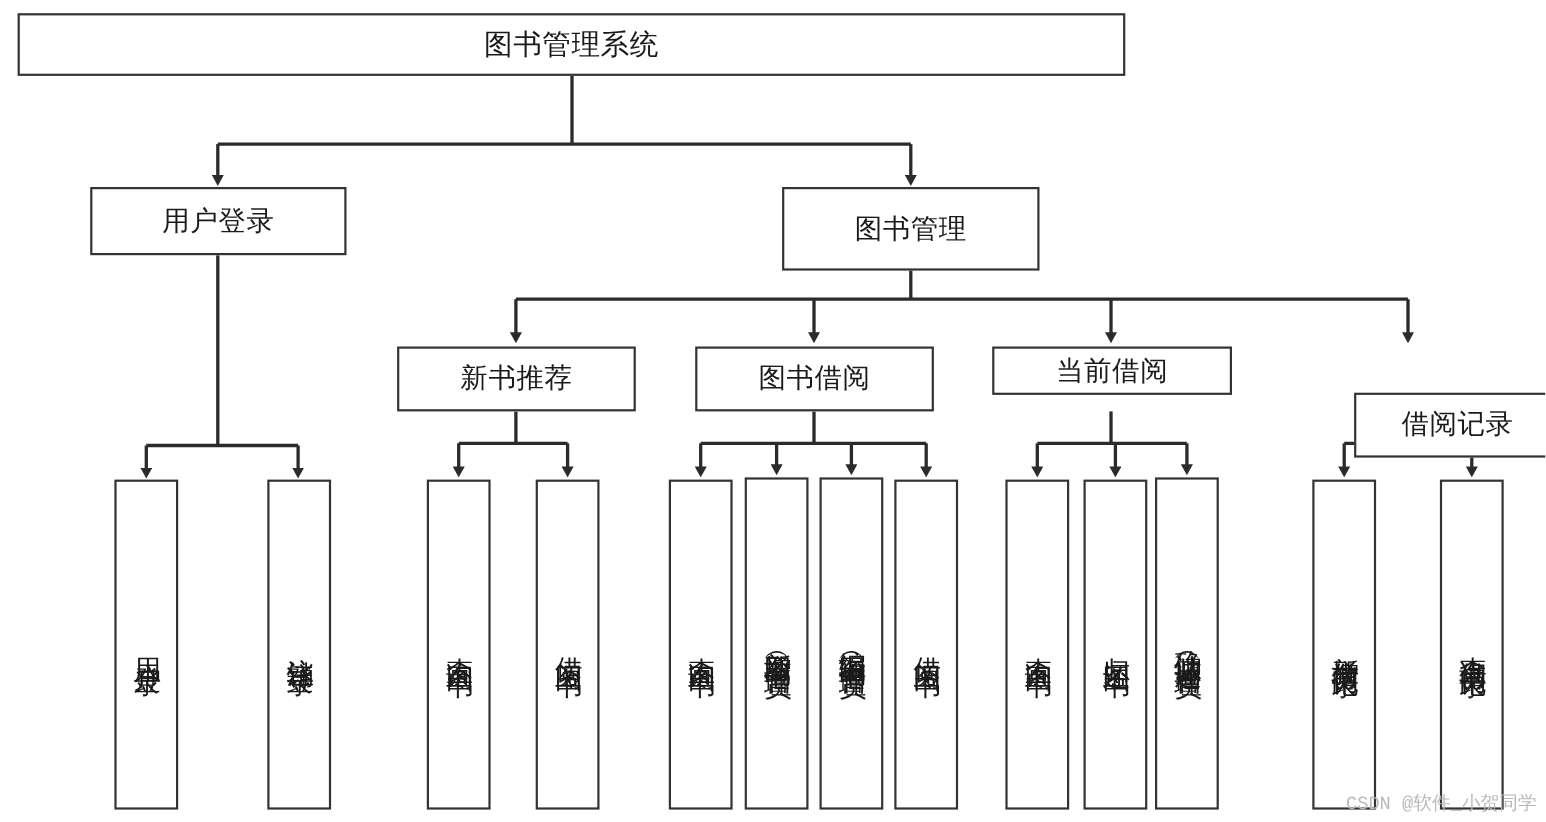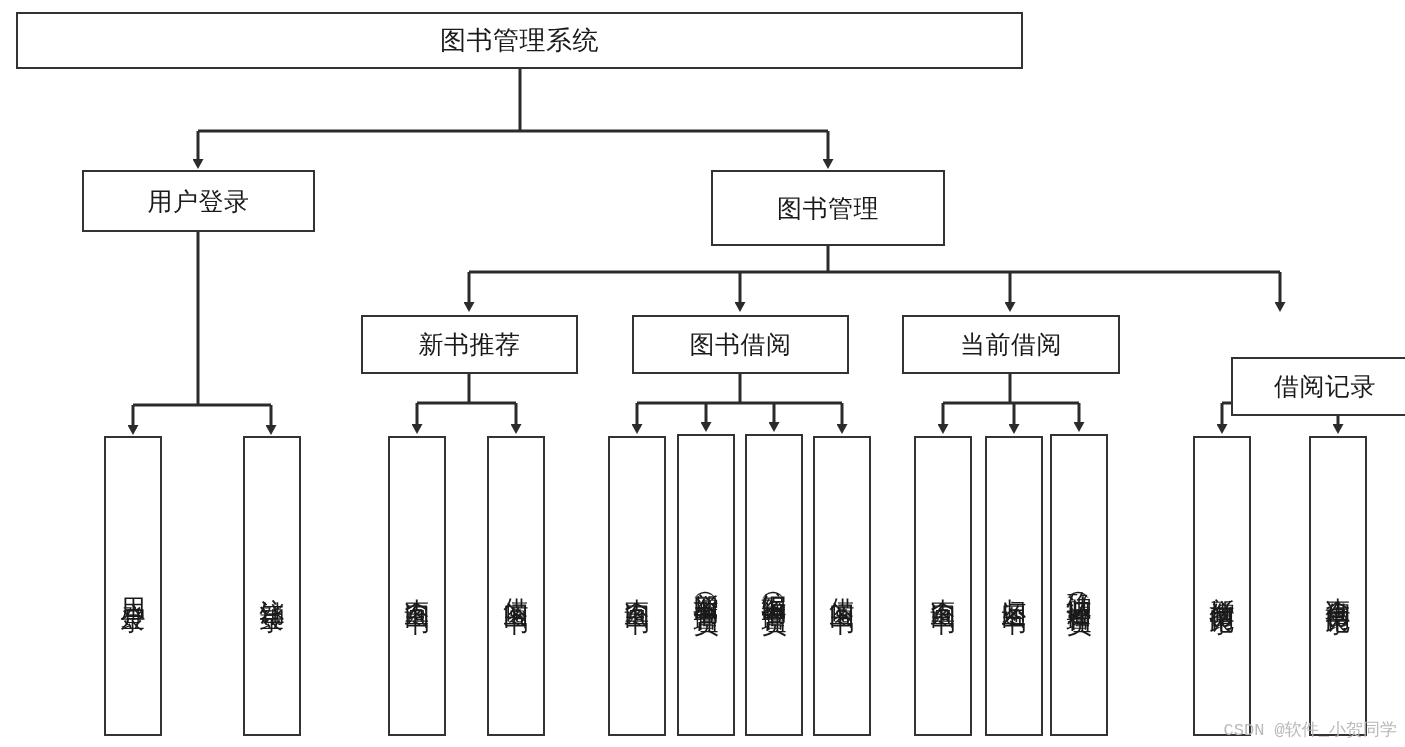--- a/index.html
+++ b/index.html
@@ -138,21 +138,21 @@
   <div class="node h" style="left:711px; top:170px; width:234px; height:76px;">
     <span class="label">图书管理</span>
   </div>
 
   <div class="node h" style="left:361px; top:315px; width:217px; height:59px;">
     <span class="label">新书推荐</span>
   </div>
   <div class="node h" style="left:632px; top:315px; width:217px; height:59px;">
     <span class="label">图书借阅</span>
   </div>
-  <div class="node h" style="left:902px; top:315px; width:218px; height:59px;">
+  <div class="node h" style="left:902px; top:315px; width:218px; height:44px;">
     <span class="label">当前借阅</span>
   </div>
   <div class="node h" style="left:1231px; top:315px; width:188px; height:59px;margin-top:42px;">
     <span class="label">借阅记录</span>
   </div>
 
   <div class="node v" style="left:104px; top:436px; width:58px; height:300px;">
     <span class="label">用户登录</span>
   </div>
   <div class="node v" style="left:243px; top:436px; width:58px; height:300px;">

